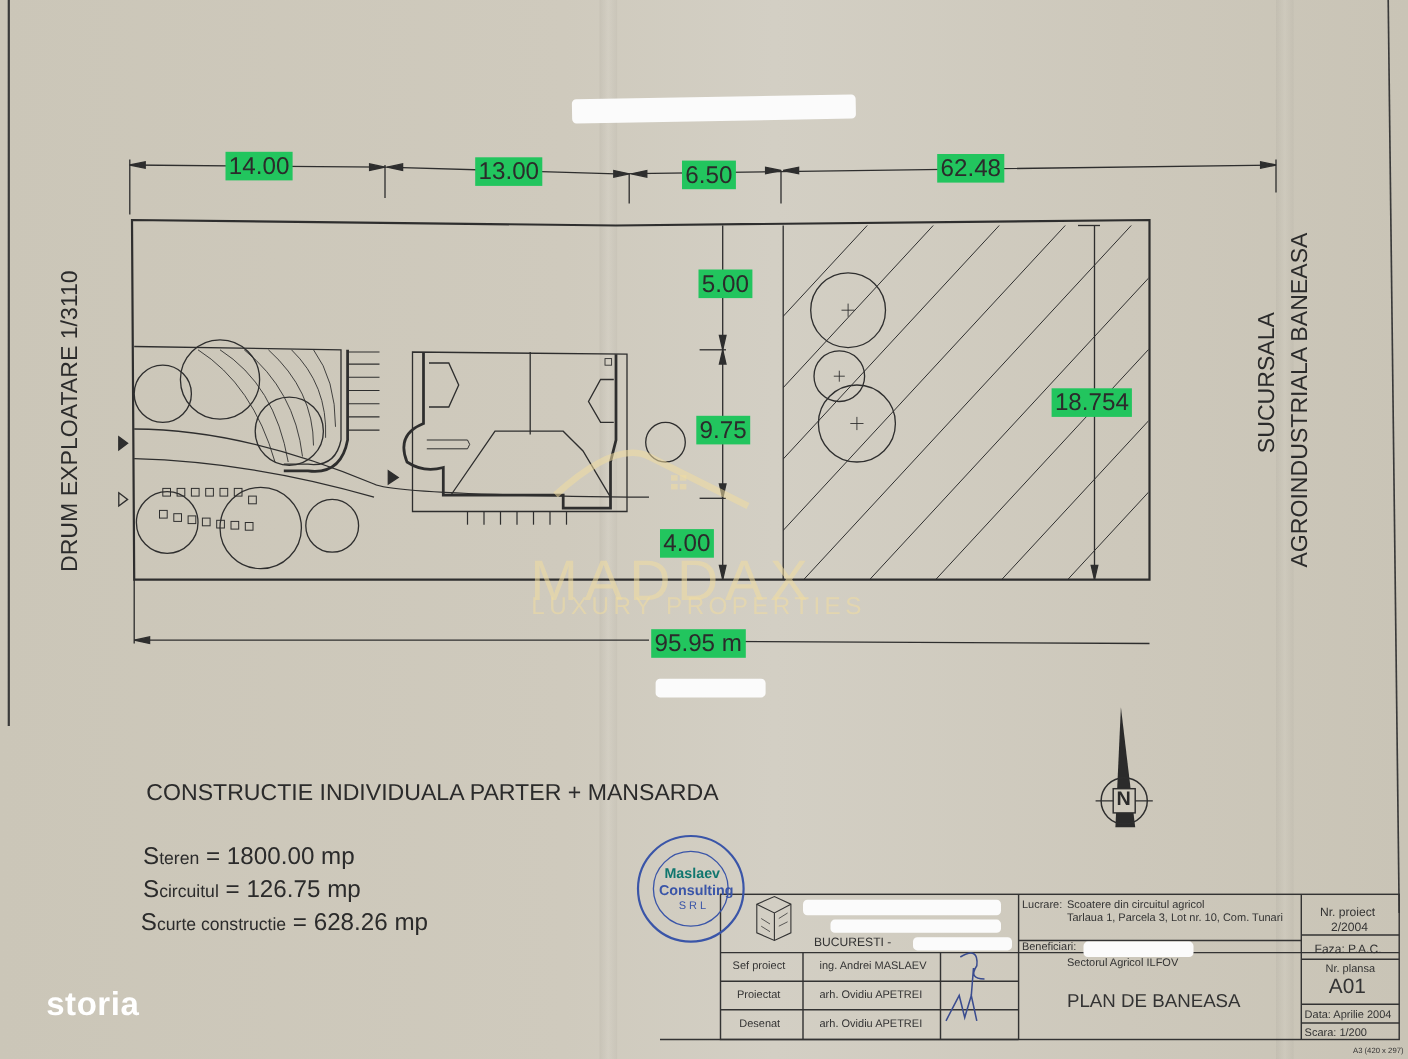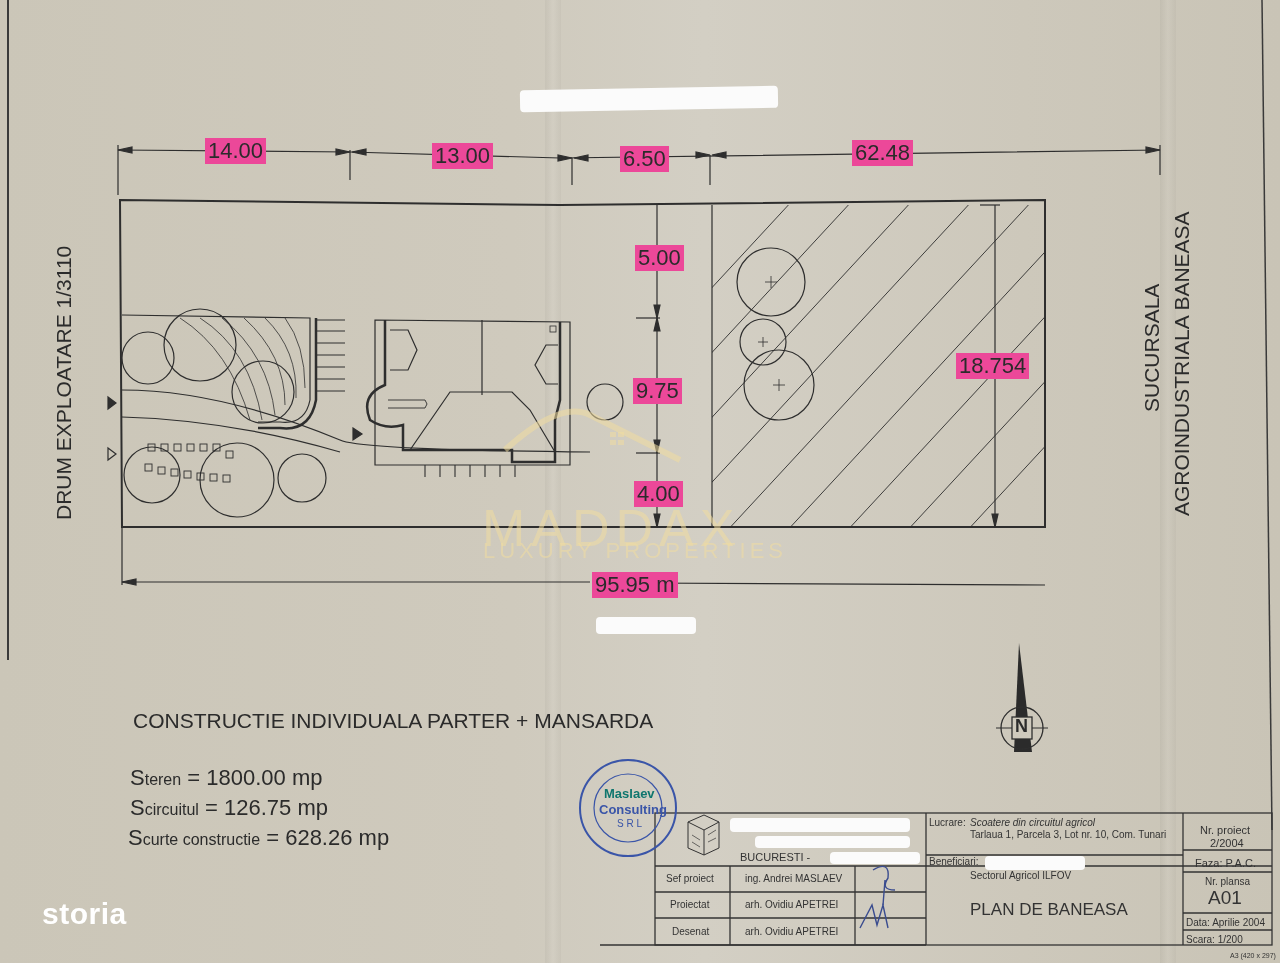--- a/index.html
+++ b/index.html
@@ -4,21 +4,21 @@
 <style>
   html, body { margin:0; padding:0; }
   body {
     width:1280px; height:963px; overflow:hidden; position:relative;
     background: linear-gradient(90deg, #cbc6b8 0%, #cfcabd 40%, #d3cfc4 55%, #cdc8bb 80%, #c9c4b6 100%);
     font-family: "Liberation Sans", sans-serif; color:#2a2a2a;
   }
   .layer { position:absolute; left:0; top:0; width:1280px; height:963px; }
   .fold { position:absolute; top:0; bottom:0; width:16px; background:linear-gradient(90deg, rgba(0,0,0,0.04), rgba(255,255,255,0.06), rgba(0,0,0,0.03)); }
   .txt { position:absolute; white-space:nowrap; color:#2b2b2b; }
-  .dim { font-size:22px; background:#ec4899; padding:0 3px; }
+  .dim { font-size:22px; background:#22c55e; padding:0 3px; }
   .vert { transform-origin:left top; transform:rotate(-90deg); font-size:21px; }
   .redact { position:absolute; background:#fbfbfb; border-radius:4px; }
   .title-main { font-size:21px; }
   .area { font-size:22px; }
   .area small { font-size:16px; }
   .tb { position:absolute; font-size:10px; color:#333; }
   .wm { position:absolute; color:rgba(240,220,160,0.55); font-family:"Liberation Sans", sans-serif; letter-spacing:2px; }
   .stamp-text { font-family:"Liberation Sans", sans-serif; }
   .storia { position:absolute; left:42px; top:897px; font-size:30px; font-weight:bold; color:#ffffff; letter-spacing:0.5px; }
 </style>
@@ -210,21 +210,21 @@
 <div class="redact" style="left:830px;top:852px;width:90px;height:12px;"></div>
 <div class="redact" style="left:985px;top:856px;width:100px;height:14px;"></div>
 
 <div class="txt dim" style="left:205px;top:138px;">14.00</div>
 <div class="txt dim" style="left:432px;top:143px;">13.00</div>
 <div class="txt dim" style="left:620px;top:146px;">6.50</div>
 <div class="txt dim" style="left:852px;top:140px;">62.48</div>
 
 <div class="txt dim" style="left:635px;top:245px;">5.00</div>
 <div class="txt dim" style="left:633px;top:378px;">9.75</div>
-<div class="txt dim" style="left:634px;top:481px;">4.00</div>
+<div class="txt dim" style="left:600px;top:481px;">4.00</div>
 <div class="txt dim" style="left:956px;top:353px;">18.754</div>
 <div class="txt dim" style="left:592px;top:572px;">95.95 m</div>
 
 <div class="txt vert" style="left:52px;top:520px;">DRUM EXPLOATARE 1/3110</div>
 <div class="txt vert" style="left:1140px;top:412px;">SUCURSALA</div>
 <div class="txt vert" style="left:1170px;top:516px;">AGROINDUSTRIALA BANEASA</div>
 
 <div class="txt title-main" style="left:133px;top:709px;">CONSTRUCTIE INDIVIDUALA PARTER + MANSARDA</div>
 
 <div class="txt area" style="left:130px;top:765px;">
@@ -237,21 +237,21 @@
 </div>
 <div class="txt area" style="left:128px;top:825px;">
   <span>S</span><small>curte constructie</small>
   <span>= 628.26 mp</span>
 </div>
 
 <div class="txt" style="left:1015px;top:716px;font-size:18px;font-weight:bold;">N</div>
 
 <div class="tb" style="left:740px;top:851px;font-size:11px;">BUCURESTI -</div>
 <div class="tb" style="left:929px;top:817px;">Lucrare:</div>
-<div class="tb" style="left:970px;top:817px;font-style:italic;">Scoatere din circuitul agricol</div>
+<div class="tb" style="left:970px;top:817px;">Scoatere din circuitul agricol</div>
 <div class="tb" style="left:970px;top:829px;">Tarlaua 1, Parcela 3, Lot nr. 10, Com. Tunari</div>
 <div class="tb" style="left:970px;top:870px;">Sectorul Agricol ILFOV</div>
 <div class="tb" style="left:929px;top:856px;">Beneficiari:</div>
 <div class="tb" style="left:970px;top:900px;font-size:17px;">PLAN DE BANEASA</div>
 
 <div class="tb" style="left:1200px;top:824px;font-size:11px;">Nr. proiect</div>
 <div class="tb" style="left:1210px;top:837px;font-size:11px;">2/2004</div>
 <div class="tb" style="left:1195px;top:857px;font-size:11px;">Faza: P.A.C.</div>
 <div class="tb" style="left:1205px;top:876px;font-size:10px;">Nr. plansa</div>
 <div class="tb" style="left:1208px;top:887px;font-size:19px;">A01</div>

